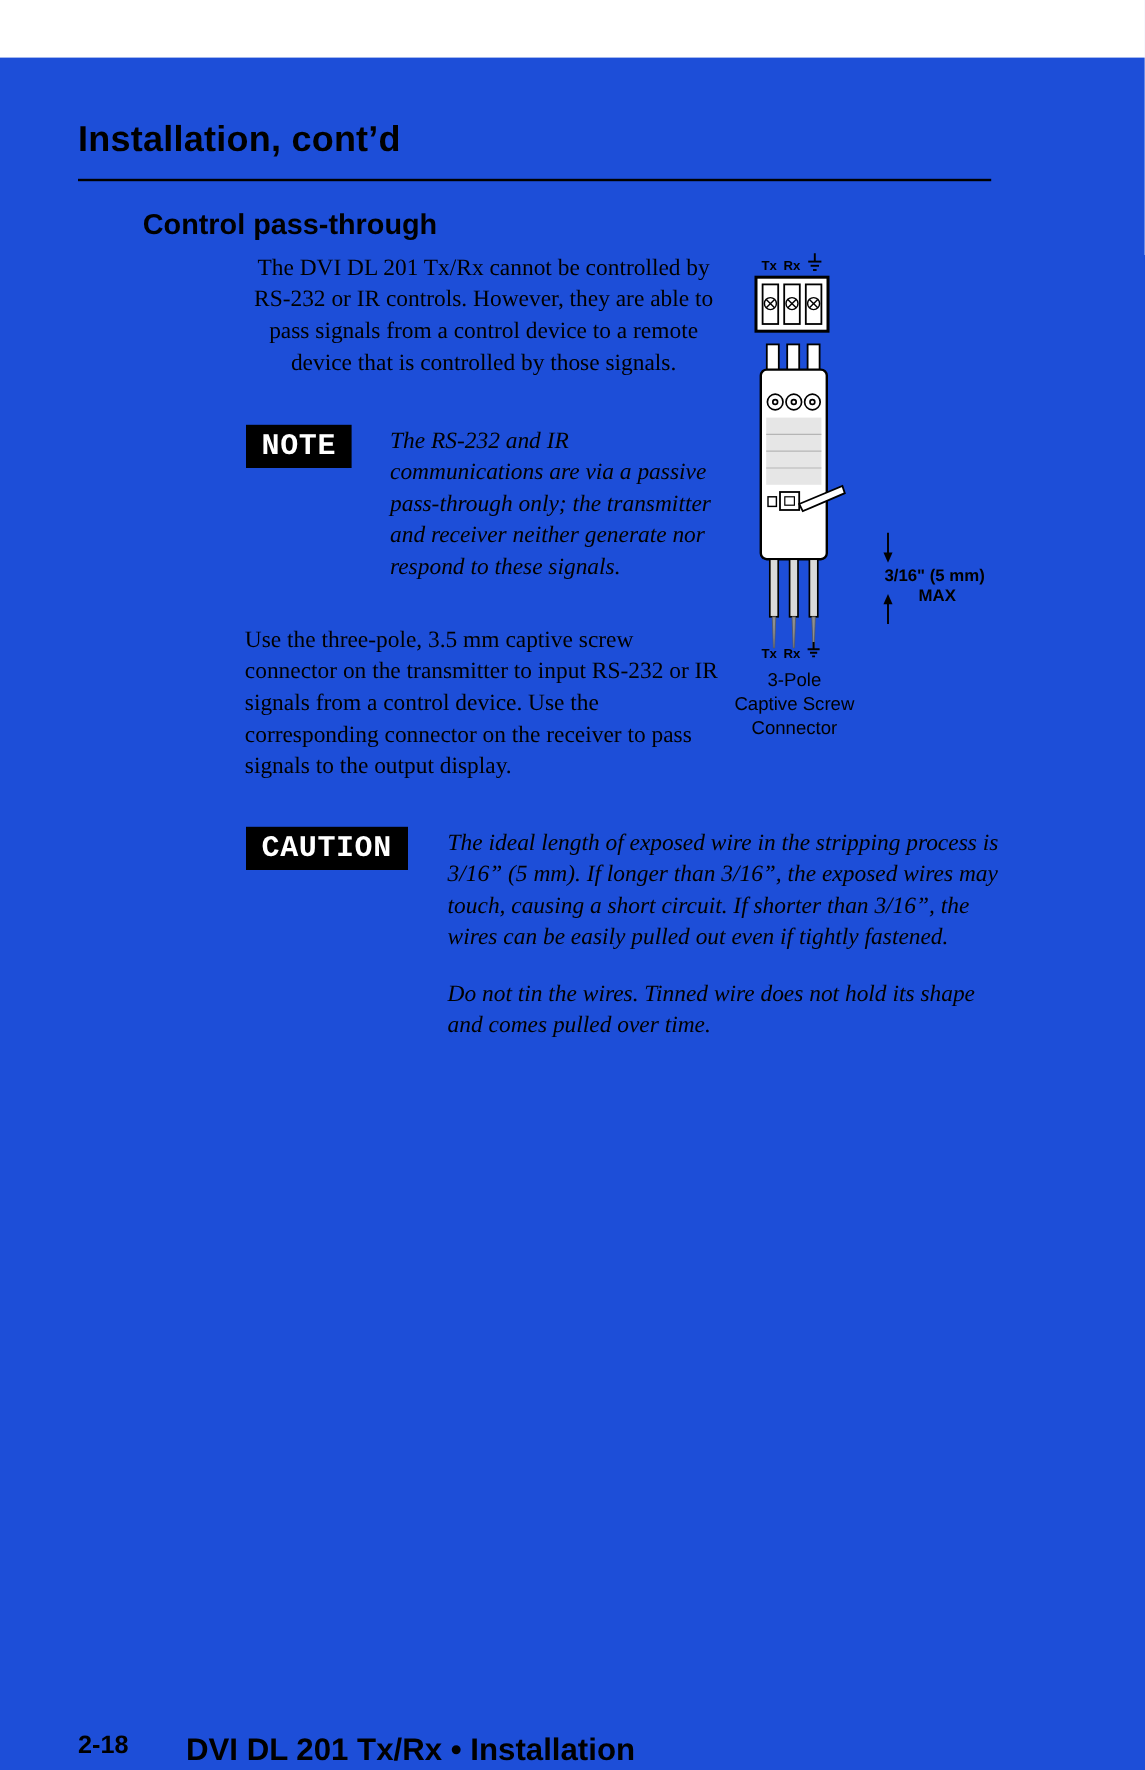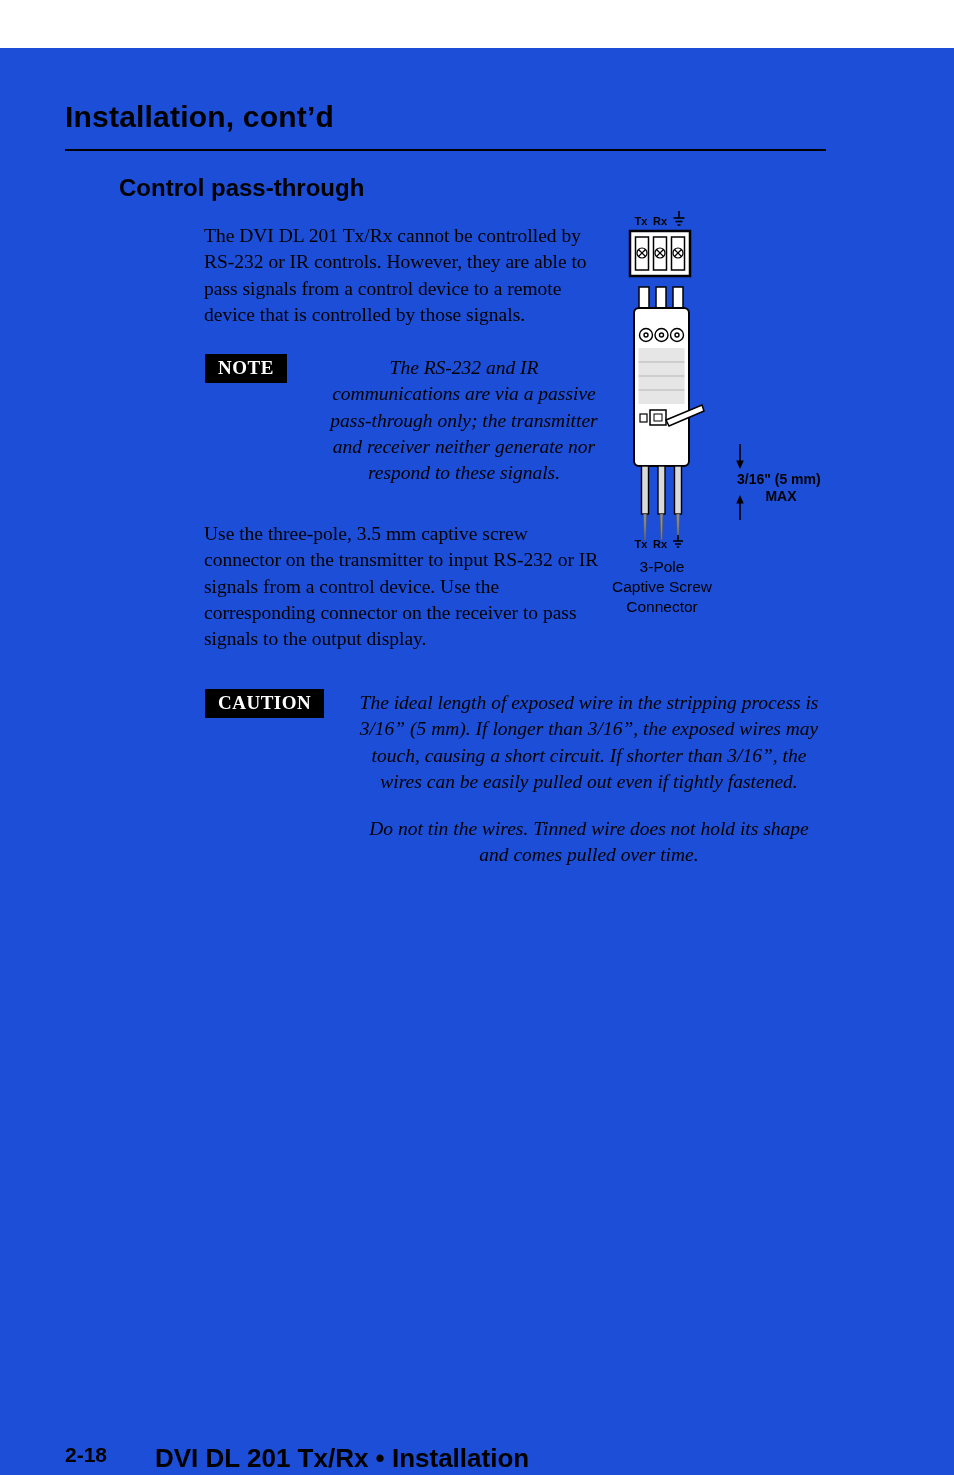--- a/index.html
+++ b/index.html
@@ -22,40 +22,40 @@
   }
   .section-title {
     position:absolute; left:119px; top:126px;
     font-family:"Liberation Sans", sans-serif;
     font-size:24px; font-weight:700;text-align:center;
   }
   .para {
     position:absolute;
     font-size:19.5px; line-height:26.3px;
   }
-  .para1 { left:204px; top:175px; width:398px; }
+  .para1 { left:204px; top:163px; width:398px;text-align:center; }
   .para2 { left:204px; top:473px; width:402px; }
 
   .badge {
     position:absolute;
-    font-family:Liberation Serif, serif;
-    font-weight:700; font-size:19px;
+    font-family:Liberation Mono, monospace;
+    font-weight:700; font-size:25px;
     background:#000; color:#fff;
     padding:3px 13px 4px 13px;
     letter-spacing:.5px;
   }
   .note-badge { left:205px; top:306px; }
   .caution-badge { left:205px; top:641px;text-align:center; }
 
   .italic-text {
     font-style:italic;
-    font-size:19.5px; line-height:26.3px;text-align:center;
+    font-size:19.5px; line-height:26.3px;
   }
   .note-text { position:absolute; left:325px; top:307px; width:278px; }
-  .caution-texts { position:absolute; left:354px; top:642px; width:470px; }
+  .caution-texts { position:absolute; left:373px; top:642px; width:470px; }
   .caution-texts p + p { margin-top:21px; }
 
   .figure { position:absolute; left:598px; top:156px; }
 
   .footer-pageno {
     position:absolute; left:65px; top:1395px;
     font-family:"Liberation Sans", sans-serif;
     font-size:21px; font-weight:700;
   }
   .footer-text {

